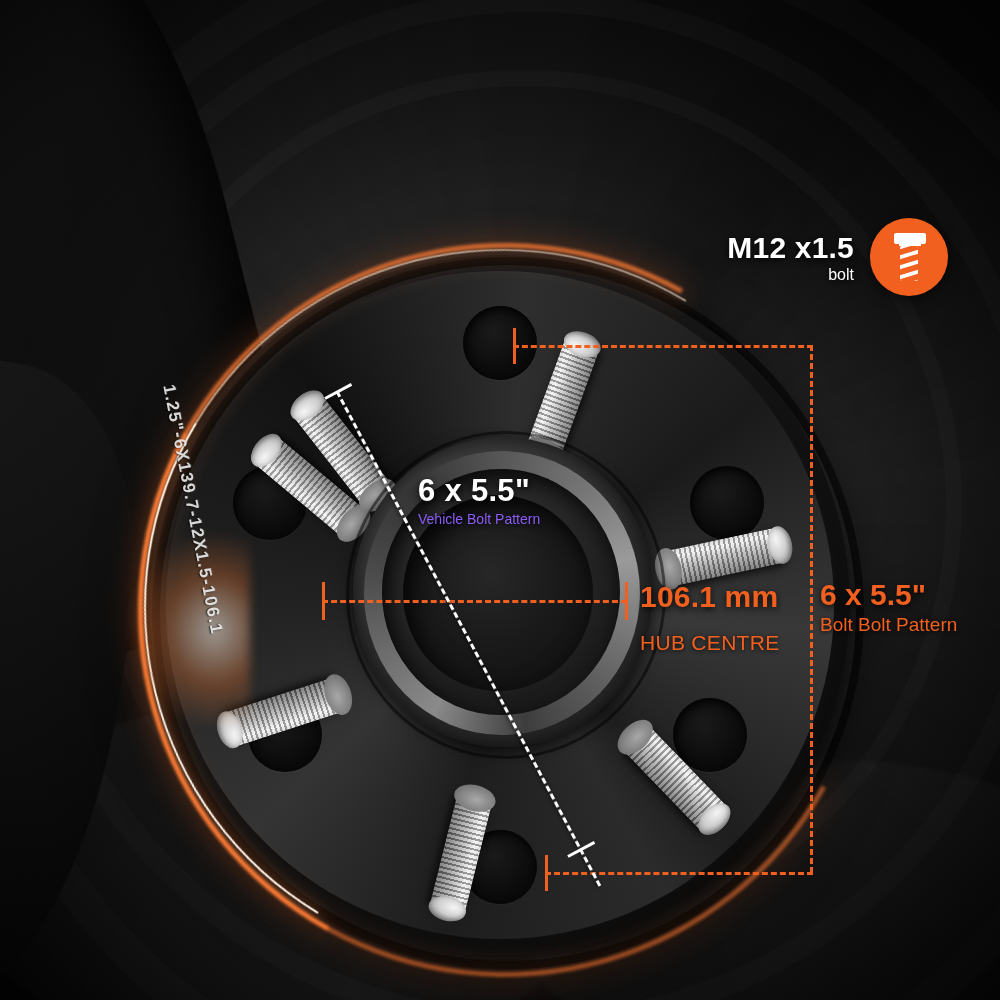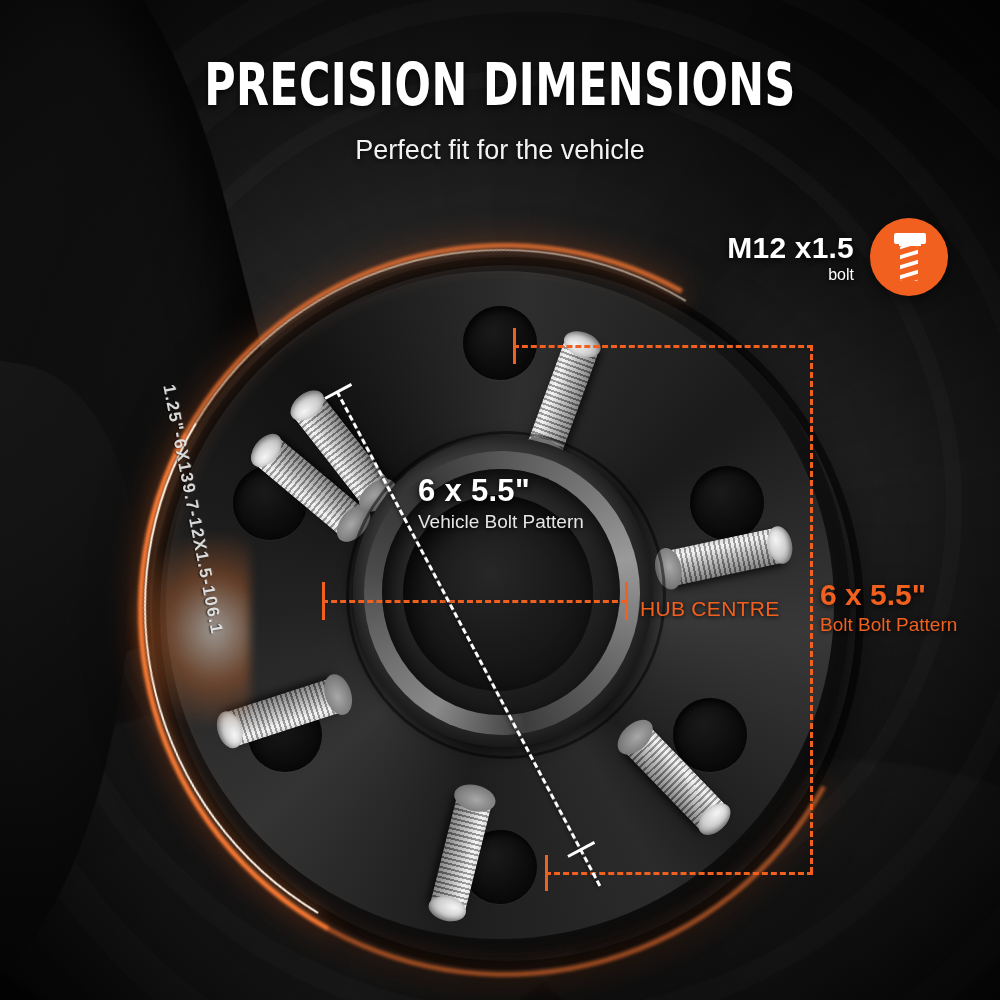--- a/index.html
+++ b/index.html
@@ -216,21 +216,21 @@
   
   .ann{position:absolute;z-index:60;}
   .center-label{
     left:418px;top:473px;text-align:left;
   }
   .center-label .big{
     font-size:31px;font-weight:bold;color:#fff;letter-spacing:.3px;
     text-shadow:0 2px 6px rgba(0,0,0,.9);
   }
   .center-label .small{
-    font-size:19px;color:#e5e5e5;margin-top:2px;
+    font-size:14px;color:#8b5cf6;margin-top:2px;
     text-shadow:0 1px 4px rgba(0,0,0,.9);
   }
 
   .hub-label{left:640px;top:580px;text-align:left;}
   .hub-label .big{
     font-size:30px;font-weight:bold;color:#f2601f;letter-spacing:.2px;
     text-shadow:0 2px 6px rgba(0,0,0,.85);
   }
   .hub-label .small{
     font-size:21px;color:#f2601f;margin-top:17px;letter-spacing:.3px;
@@ -295,24 +295,20 @@
   <div class="rotor-ring" style="left:-60px;top:-80px;width:1160px;height:1160px;border-width:34px;"></div>
   <div class="rotor-ring" style="left:10px;top:-10px;width:1000px;height:1000px;border-width:22px;"></div>
   <div class="rotor-ring" style="left:90px;top:70px;width:840px;height:840px;border-width:16px;"></div>
   <div class="rotor-vane" style="left:-40px;top:700px;width:640px;height:360px;"></div>
   <div class="rotor-vane" style="left:520px;top:760px;width:620px;height:320px;"></div>
   <div class="caliper"></div>
   <div class="caliper2"></div>
   <div class="bg-noise"></div>
   <div class="bg-vignette"></div>
 
-  <div class="header">
-    <div class="title">PRECISION DIMENSIONS</div>
-    <div class="subtitle">Perfect fit for the vehicle</div>
-  </div>
 
   <div class="bolt-badge">
     <div class="bolt-text">
       <div class="big">M12 x1.5</div>
       <div class="small">bolt</div>
     </div>
     <div class="bolt-circle">
       <svg width="42" height="54" viewBox="0 0 42 54">
         <path d="M6 3 h30 a2 2 0 0 1 2 2 v7 a2 2 0 0 1 -2 2 h-3 v2 h-22 v-2 h-3 a2 2 0 0 1 -2 -2 v-7 a2 2 0 0 1 2 -2 z" fill="#fff"></path>
         <clipPath id="shankClip">
@@ -414,20 +410,21 @@
   <div class="dash-white" style="left:337px;top:390px;width:560px;transform:rotate(62deg);"></div>
   <div class="tick-white" style="left:325px;top:397px;width:30px;transform:rotate(-28deg);"></div>
   <div class="tick-white" style="left:568px;top:855px;width:30px;transform:rotate(-28deg);"></div>
 
   <div class="ann center-label">
     <div class="big">6 x 5.5"</div>
     <div class="small">Vehicle Bolt Pattern</div>
   </div>
 
   <div class="ann hub-label">
+    <div class="big">106.1 mm</div>
     <div class="small">HUB CENTRE</div>
   </div>
 
   <div class="ann wheel-label">
     <div class="big">6 x 5.5"</div>
     <div class="small">Bolt Bolt Pattern</div>
   </div>
 
 </div>
 

